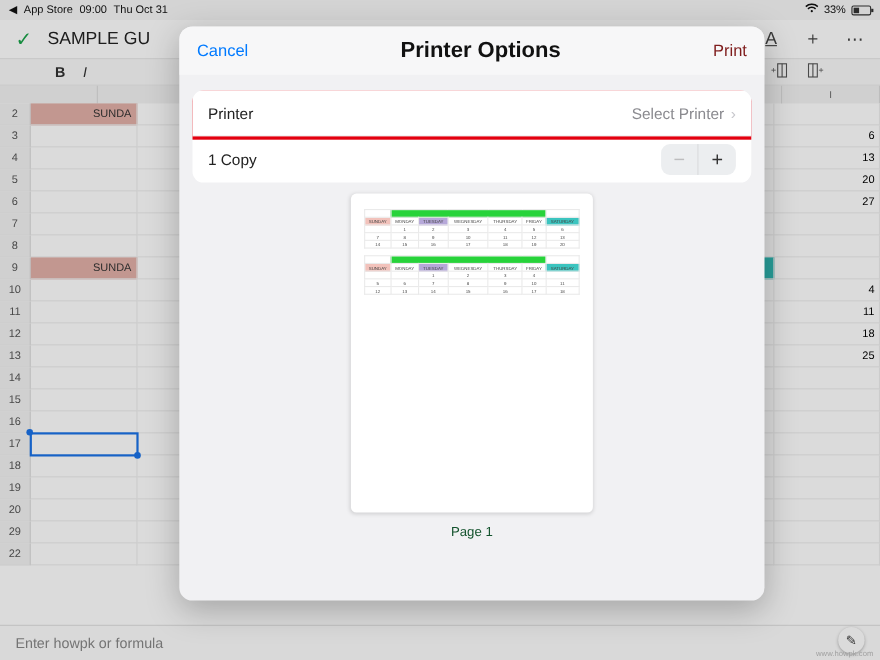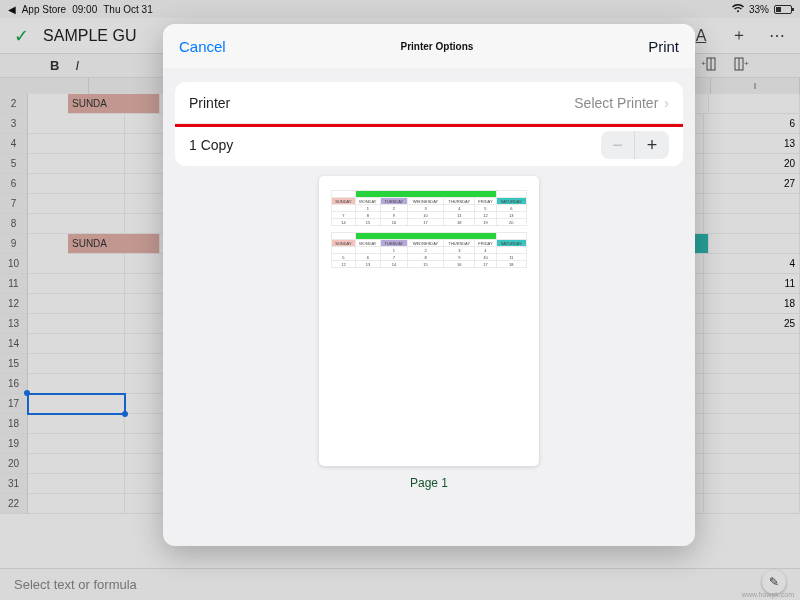--- a/index.html
+++ b/index.html
@@ -24,36 +24,36 @@
   .fb-right { margin-left:auto; display:flex; gap:18px; }
 
   .sheet { position:absolute; top:78px; left:0; right:0; bottom:32px; background:#fff; }
   .colhead { display:flex; height:16px; font-size:9px; color:#666; background:#f3f3f3; }
   .ch.row-h { width:28px; border-right:1px solid #ddd; }
   .ch { flex:1; text-align:center; border-right:1px solid #ddd; line-height:16px; }
   .rows { }
   .row { display:flex; height:20px; font-size:10px; }
   .rh { width:28px; background:#f3f3f3; text-align:center; line-height:20px; border-right:1px solid #ddd; border-bottom:1px solid #eee; color:#555; }
   .cell { flex:1; border-right:1px solid #eee; border-bottom:1px solid #eee; padding:0 4px; line-height:20px; text-align:right; }
-  .cell.left { text-align:left;margin-left:40px; }
+  .cell.left { text-align:right; }
   .hcol-teal { background:#2fb9b3; color:#fff; text-align:center; }
   .hcol-pink { background:#e2b0a8; color:#333; text-align:center; }
   .sel-cell { outline:2px solid #1a73e8; outline-offset:-1px; position:relative; }
   .sel-cell::before { content:""; position:absolute; left:-4px; top:-4px; width:6px; height:6px; border-radius:50%; background:#1a73e8; }
   .sel-cell::after { content:""; position:absolute; right:-4px; bottom:-4px; width:6px; height:6px; border-radius:50%; background:#1a73e8; }
 
   .bottom-bar { position:absolute; bottom:0; left:0; right:0; height:32px; background:#fdfdfd; border-top:1px solid #e3e3e3; display:flex; align-items:center; padding: 0 14px; font-size:13px; color:#888; }
   .edit-fab { position:absolute; right:14px; bottom:6px; width:24px; height:24px; background:#fff; border-radius:50%; box-shadow:0 1px 3px rgba(0,0,0,0.3); display:flex; align-items:center; justify-content:center; font-size:12px; color:#333; }
 
   .overlay { position:absolute; inset:0; background:rgba(0,0,0,0.14); }
   .modal { position:absolute; left:140px; top:24px; width:532px; height:522px; background:#f1f1f3; border-radius:12px; box-shadow:0 8px 30px rgba(0,0,0,0.25); overflow:hidden; display:flex; flex-direction:column;margin-left:23px; }
   .modal-head { height:44px; display:flex; align-items:center; justify-content:space-between; padding:0 16px; background:#f7f7f8; }
-  .mh-title { font-size:10px; font-weight:600; color:#111;text-align:center; }
+  .mh-title { font-size:20px; font-weight:600; color:#111;text-align:center; }
   .mh-cancel { color:#007aff; font-size:15px; }
-  .mh-print { color:#0f172a; font-size:15px; }
+  .mh-print { color:#7f1d1d; font-size:15px; }
 
   .opt-group { margin:14px 12px 0; background:#fff; border-radius:10px; overflow:hidden; }
   .opt-row { height:42px; display:flex; align-items:center; padding:0 14px; border-bottom:1px solid #eee; font-size:14px; color:#222; }
   .opt-row:last-child { border-bottom:none;justify-content:space-between; }
   .opt-row .lab { flex:1; }
   .opt-row .val { color:#8a8a8f; font-size:14px; display:flex; align-items:center; gap:6px; }
   .chev { color:#c7c7cc; font-size:14px; }
   .highlight { outline:3px solid #e3000f; outline-offset:0; border-radius:0; }
   .stepper { display:flex; background:#eceef0; border-radius:8px; overflow:hidden; }
   .step-btn { width:34px; height:28px; display:flex; align-items:center; justify-content:center; font-size:18px; color:#333; }
@@ -344,21 +344,21 @@
         <div class="cell"></div>
         <div class="cell"></div>
         <div class="cell"></div>
         <div class="cell"></div>
         <div class="cell"></div>
         <div class="cell"></div>
         <div class="cell"></div>
         <div class="cell"></div>
       </div>
       <div class="row">
-        <div class="rh">31</div>
+        <div class="rh">29</div>
         <div class="cell"></div>
         <div class="cell"></div>
         <div class="cell"></div>
         <div class="cell"></div>
         <div class="cell"></div>
         <div class="cell"></div>
         <div class="cell"></div>
         <div class="cell"></div>
       </div>
       <div class="row">
@@ -369,21 +369,21 @@
         <div class="cell"></div>
         <div class="cell"></div>
         <div class="cell"></div>
         <div class="cell"></div>
         <div class="cell"></div>
       </div>
     </div>
 </div>
 
 <div class="bottom-bar">
-  <span>Select text or formula</span>
+  <span>Enter howpk or formula</span>
   <div class="edit-fab">
     <span>✎</span>
   </div>
 </div>
 
 <span class="watermark">www.howpk.com</span>
 
 <div class="overlay"></div>
 <div class="modal">
   <div class="modal-head">

